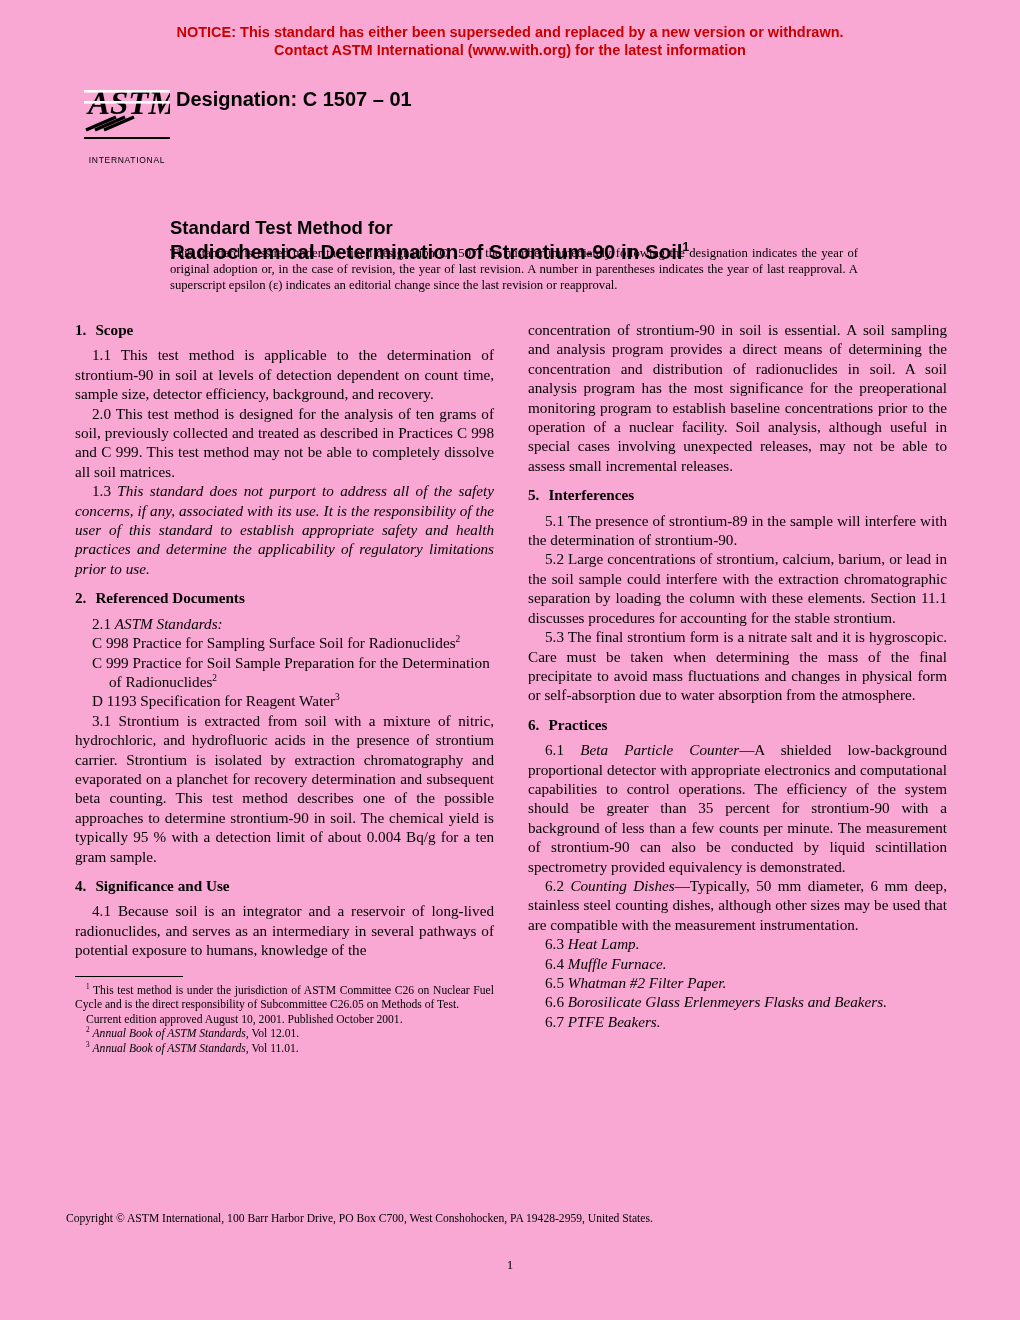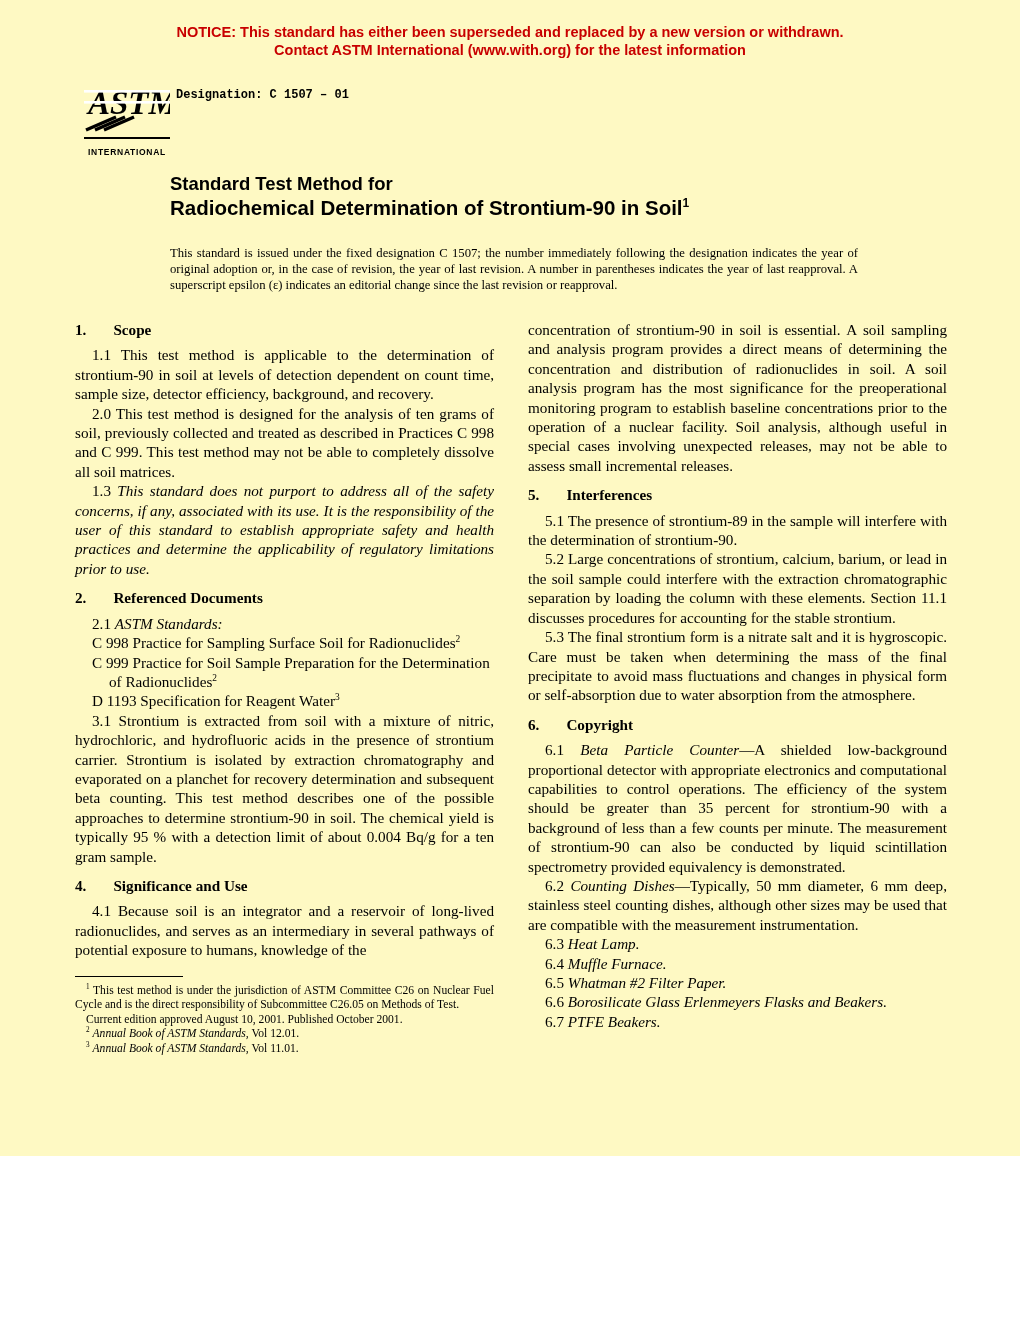--- a/index.html
+++ b/index.html
@@ -1,54 +1,54 @@
 <!DOCTYPE html>
 <html><head>
 <meta charset="utf-8">
 <style>
   * { margin:0; padding:0; box-sizing:border-box; }
   html,body { background:#ffffff; }
   .page {
-    position:relative; width:1020px; height:1156px; background:#fef9c3;
+    position:relative; width:1020px; height:1320px; background:#f9a8d4;
     font-family:"Liberation Serif", serif; color:#000; overflow:hidden;
   }
   .notice {
     position:absolute; top:24px; left:0; width:100%; text-align:center;
     color:#c80000; font-family:"Liberation Sans", sans-serif;
     font-weight:700; font-size:14.5px; line-height:17.5px;
   }
   .logo { position:absolute; left:84px; top:74px; width:86px; }
   .logo-rule { border-top:2px solid #000; margin-top:1px; }
   .logo-intl {
-    font-family:"Liberation Sans", sans-serif; font-weight:700;
-    font-size:8.5px; letter-spacing:0.7px; text-align:center; margin-top:8px;
+    font-family:"Liberation Sans", sans-serif; font-weight:400;
+    font-size:8.5px; letter-spacing:0.7px; text-align:center; margin-top:16px;
   }
   .designation {
     position:absolute; left:176px; top:88px;
-    font-family:Liberation Mono, monospace; font-weight:700; font-size:12px;
+    font-family:Liberation Sans, sans-serif; font-weight:700; font-size:20px;
   }
   .titleblock {
     position:absolute; left:170px; top:172px;
     font-family:"Liberation Sans", sans-serif; font-weight:700;
   }
-  .title-1 { font-size:18.5px; line-height:23px; }
+  .title-1 { font-size:18.5px; line-height:23px;margin-top:44px; }
   .title-2 { font-size:20.5px; line-height:26px; }
   .titleblock sup { font-size:12px; }
   .preamble {
     position:absolute; left:170px; top:246px; width:688px;
     font-size:12.7px; line-height:15.9px; text-align:justify;
   }
   .columns {
     position:absolute; left:75px; top:320px; width:872px;
     display:flex; gap:34px;
   }
   .col { width:419px; font-size:15.2px; line-height:19.4px; text-align:justify; }
   .col > h3:first-child { margin-top:0; }
   .sh { font-size:15.2px; font-weight:700; margin:10px 0 6px; }
-  .sh .hx { margin-left:27px; }
+  .sh .hx { margin-left:9px; }
   .p { text-indent:17px; }
   .p0 { text-indent:0; }
   .ref { padding-left:34px; text-indent:-17px; text-align:left; }
   .it { font-style:italic; }
   sup { font-size:0.62em; vertical-align:super; line-height:0; }
   .footnotes { margin-top:16px; }
   .fn-rule { width:108px; border-top:1px solid #000; margin-bottom:7px; }
   .fn { font-size:11.6px; line-height:14.5px; text-indent:11px; text-align:justify; }
   .copyright { position:absolute; left:66px; top:1212px; font-size:11.6px; text-indent:0;text-align:center; }
   .pageno { position:absolute; top:1257px; left:0; width:100%; text-align:center; font-size:13px; }
@@ -116,21 +116,21 @@
     </div>
 
     <div class="col">
       <p class="p p0">concentration of strontium-90 in soil is essential. A soil sampling and analysis program provides a direct means of determining the concentration and distribution of radionuclides in soil. A soil analysis program has the most significance for the preoperational monitoring program to establish baseline concentrations prior to the operation of a nuclear facility. Soil analysis, although useful in special cases involving unexpected releases, may not be able to assess small incremental releases.</p>
 
       <h3 class="sh"><span>5.</span><span class="hx">Interferences</span></h3>
       <p class="p">5.1 The presence of strontium-89 in the sample will interfere with the determination of strontium-90.</p>
       <p class="p">5.2 Large concentrations of strontium, calcium, barium, or lead in the soil sample could interfere with the extraction chromatographic separation by loading the column with these elements. Section 11.1 discusses procedures for accounting for the stable strontium.</p>
       <p class="p">5.3 The final strontium form is a nitrate salt and it is hygroscopic. Care must be taken when determining the mass of the final precipitate to avoid mass fluctuations and changes in physical form or self-absorption due to water absorption from the atmosphere.</p>
 
-      <h3 class="sh"><span>6.</span><span class="hx">Copyright</span></h3>
+      <h3 class="sh"><span>6.</span><span class="hx">Practices</span></h3>
       <p class="p"><span>6.1</span> <span class="it">Beta Particle Counter</span><span>—A shielded low-background proportional detector with appropriate electronics and computational capabilities to control operations. The efficiency of the system should be greater than 35 percent for strontium-90 with a background of less than a few counts per minute. The measurement of strontium-90 can also be conducted by liquid scintillation spectrometry provided equivalency is demonstrated.</span></p>
       <p class="p"><span>6.2</span> <span class="it">Counting Dishes</span><span>—Typically, 50 mm diameter, 6 mm deep, stainless steel counting dishes, although other sizes may be used that are compatible with the measurement instrumentation.</span></p>
       <p class="p"><span>6.3</span> <span class="it">Heat Lamp.</span></p>
       <p class="p"><span>6.4</span> <span class="it">Muffle Furnace.</span></p>
       <p class="p"><span>6.5</span> <span class="it">Whatman #2 Filter Paper.</span></p>
       <p class="p"><span>6.6</span> <span class="it">Borosilicate Glass Erlenmeyers Flasks and Beakers.</span></p>
       <p class="p"><span>6.7</span> <span class="it">PTFE Beakers.</span></p>
     </div>
 
   </div>

